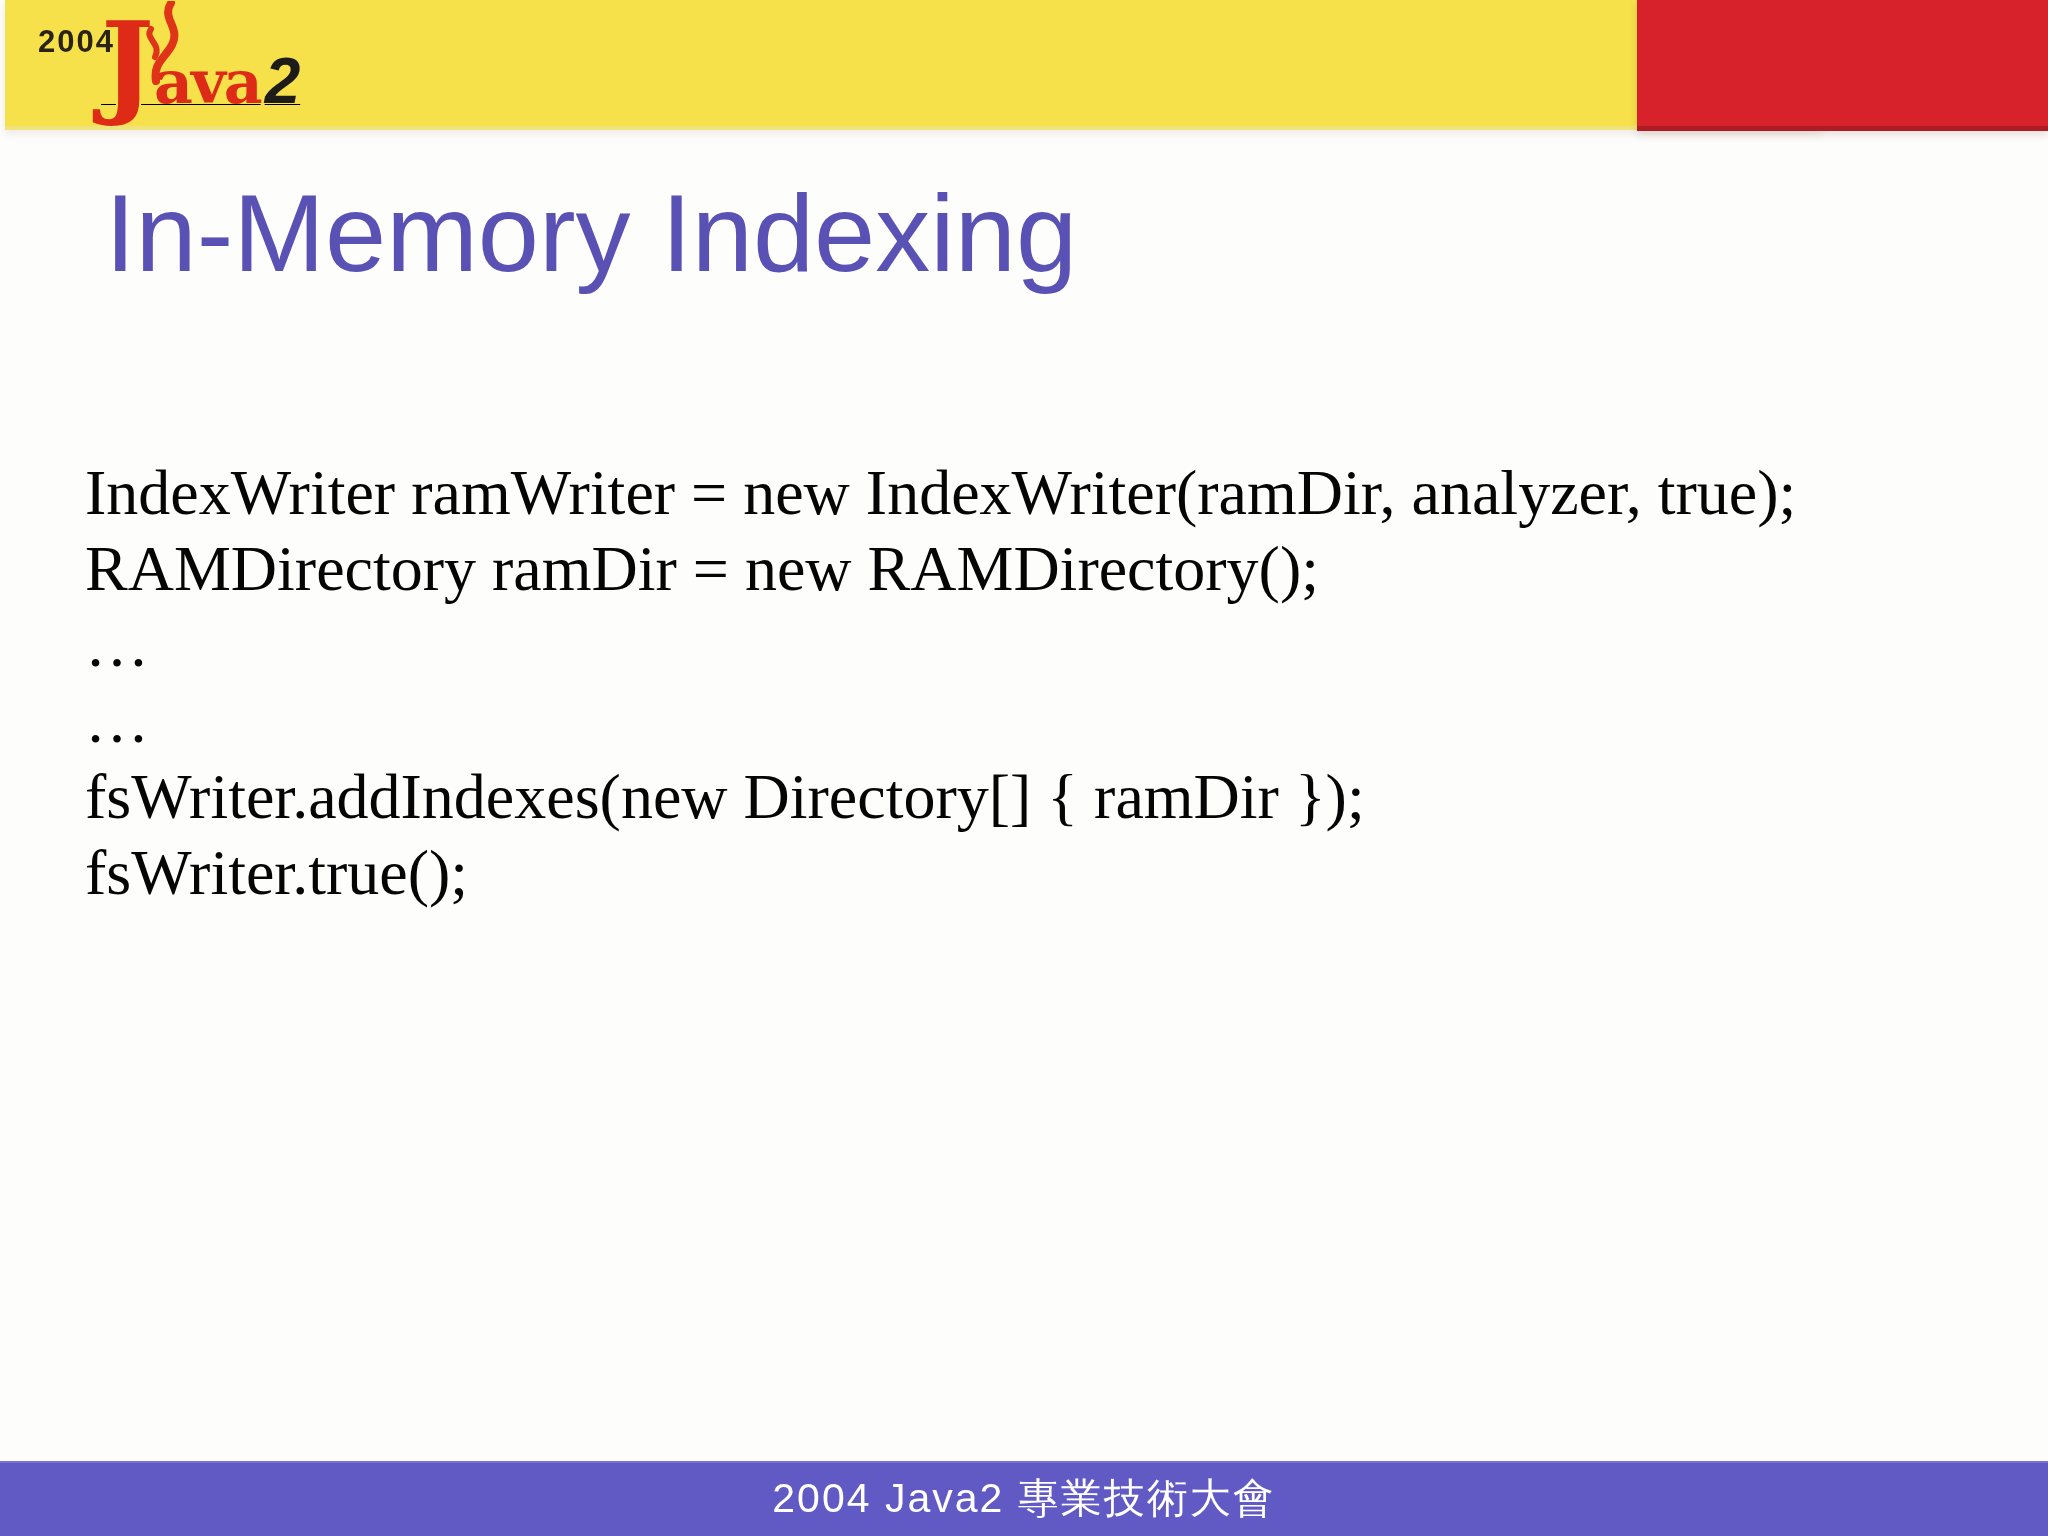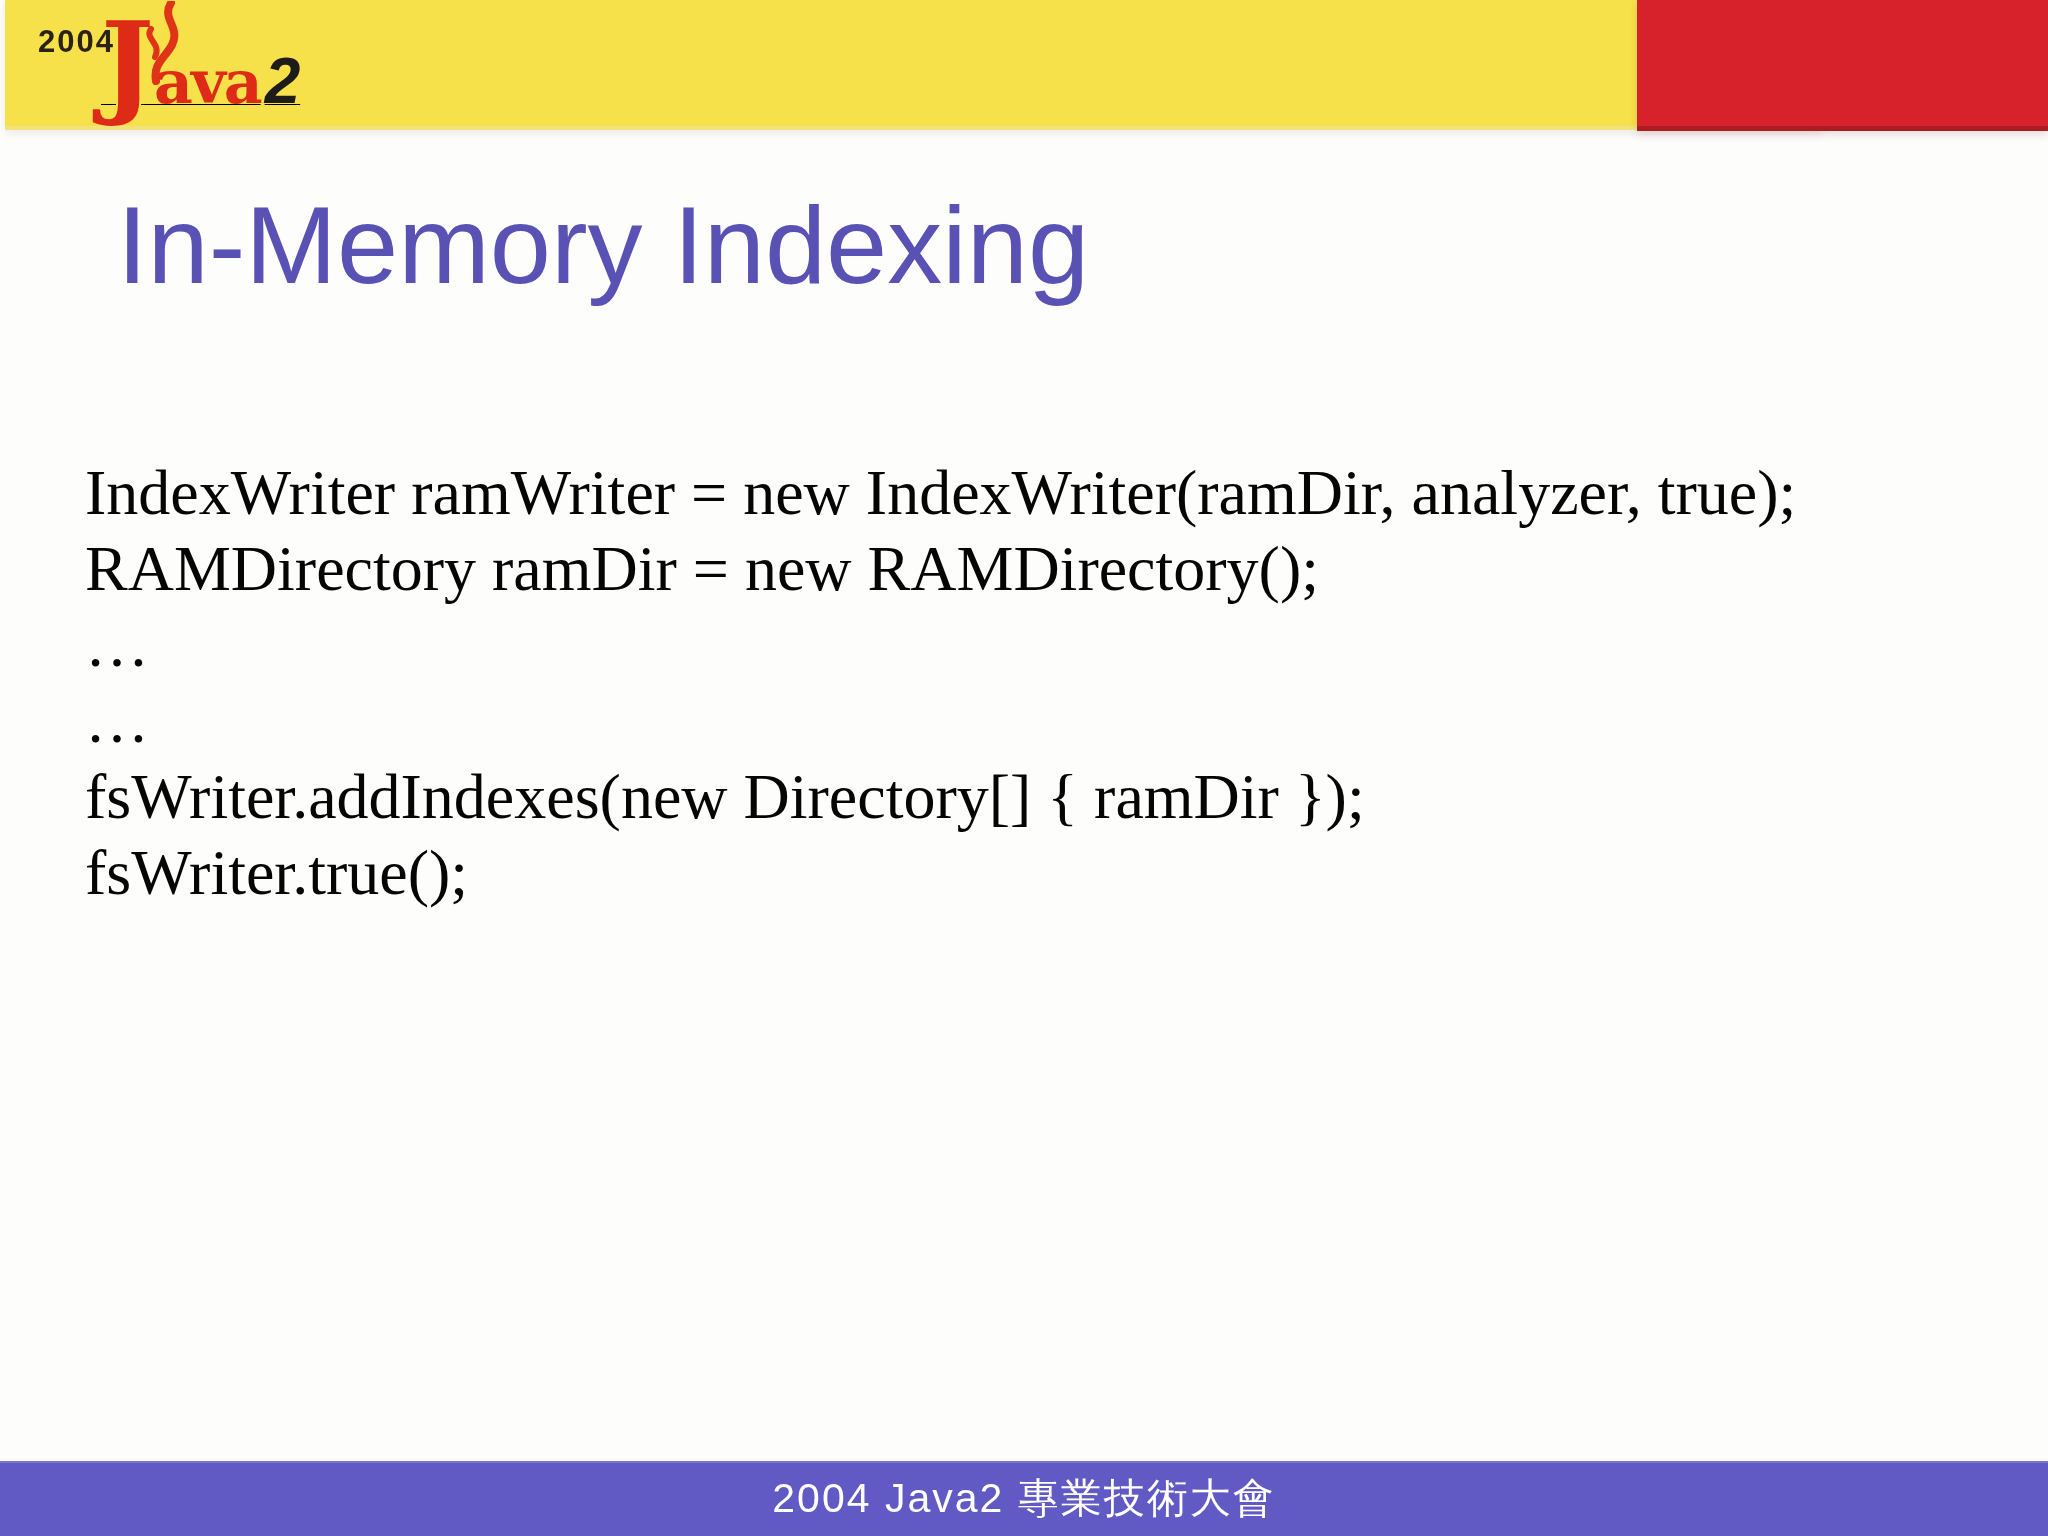--- a/index.html
+++ b/index.html
@@ -36,21 +36,21 @@
   .logo-j{font-size:112px;color:#dd2b17;}
   .logo-ava{font-size:60px;color:#dd2b17;letter-spacing:-2px;}
   .logo-two{
     font-size:64px;color:#1d1c18;font-style:italic;
     font-family:"Liberation Sans",sans-serif;font-weight:bold;margin-left:4px;
   }
   .flame{position:absolute;left:126px;top:1px;}
 
   
   .slide-title{
-    position:absolute;left:102px;top:174px;margin:15px;
+    position:absolute;left:102px;top:174px;margin:3px;
     font-size:110px;line-height:112px;font-weight:400;
     color:#5a51b5;letter-spacing:0;white-space:nowrap;
   }
 
   
   .code{
     position:absolute;left:85px;top:455px;
     font-family:"Liberation Serif","DejaVu Serif",serif;
     font-size:64px;line-height:76px;color:#050505;white-space:nowrap;
   }

